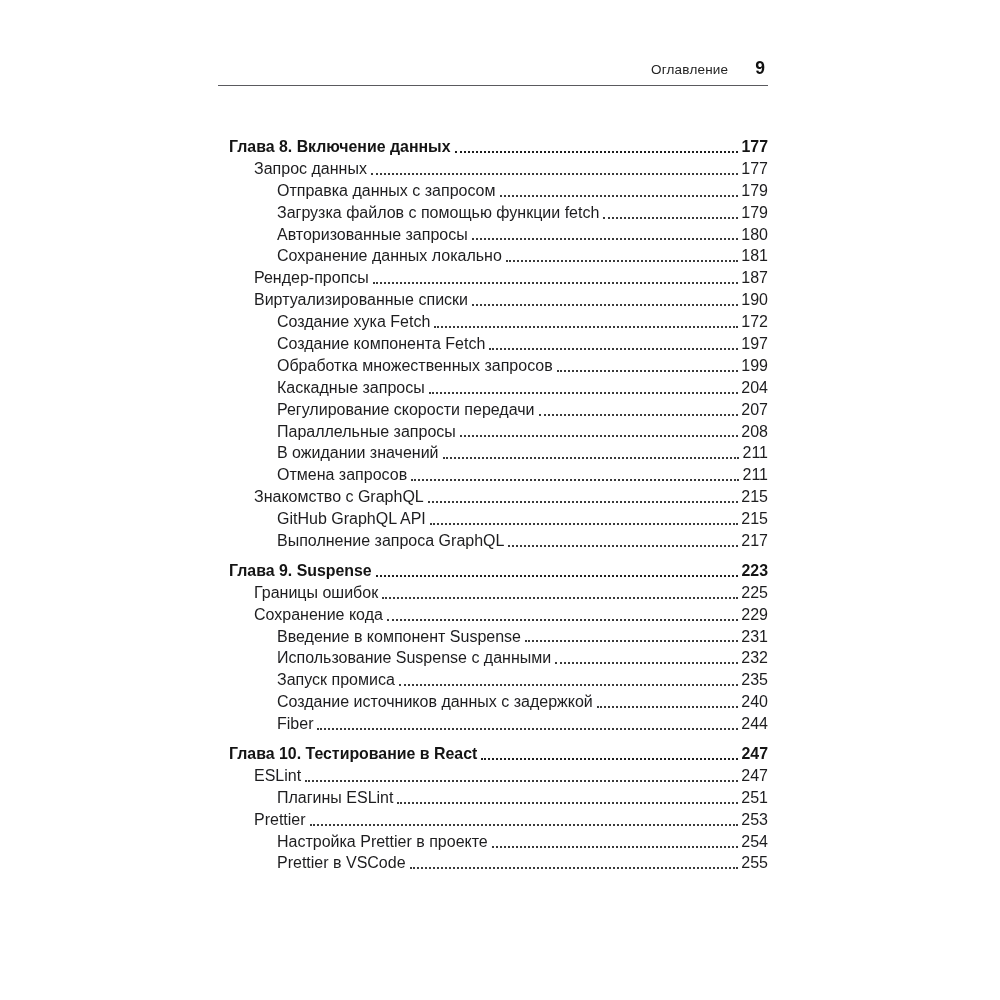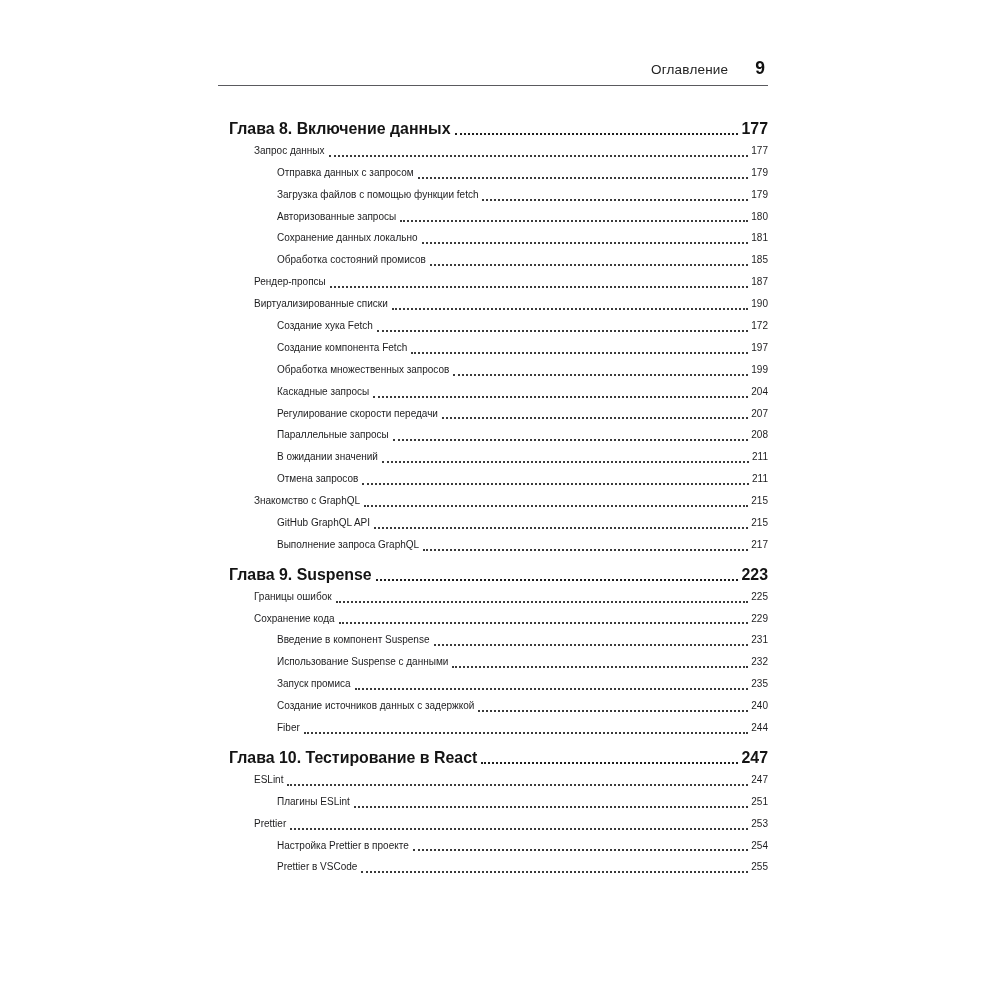--- a/index.html
+++ b/index.html
@@ -50,45 +50,46 @@
     position: absolute;
     left: 229px;
     top: 118px;
     width: 539px;
   }
   .row {
     display: flex;
     align-items: baseline;
     height: 21.9px;
     line-height: 21.9px;
-    font-size: 10px;
+    font-size: 16px;
     white-space: nowrap;
   }
   .row .title { flex: 0 0 auto; }
   .row .leader {
     flex: 1 1 auto;
     min-width: 14px;
     align-self: flex-end;
     margin: 0 3px 5px 4px;
     border-bottom: 2px dotted #3a3a3a;
     height: 0;
   }
   .row .pagenum { flex: 0 0 auto; }
   .row.chapter {
     font-weight: bold;
     font-size: 15.9px;
     color: #141414;
+    margin-top: 18px;
   }
   .row.chapter .leader {
     border-bottom: 2.4px dotted #1e1e1e;
     margin-bottom: 5px;
   }
   .row.section-gap { margin-top: 8px; }
   .row.level-1 { padding-left: 25px; }
-  .row.level-2 { padding-left: 48px; }
+  .row.level-2 { padding-left: 48px; align-items: flex-end; }
 </style>
 </head>
 <body>
 
 <div class="page">
 
   <header class="page-header">
     <div class="header-line">
       <span class="header-title">Оглавление</span>
       <span class="header-page">9</span>
@@ -120,25 +121,20 @@
       <div class="row level-2">
     <span class="title">Авторизованные запросы</span>
     <span class="leader"></span>
     <span class="pagenum">180</span>
   </div>
       <div class="row level-2">
     <span class="title">Сохранение данных локально</span>
     <span class="leader"></span>
     <span class="pagenum">181</span>
   </div>
-      <div class="row level-2">
-    <span class="title">Обработка состояний промисов</span>
-    <span class="leader"></span>
-    <span class="pagenum">185</span>
-  </div>
       <div class="row level-1">
     <span class="title">Рендер-пропсы</span>
     <span class="leader"></span>
     <span class="pagenum">187</span>
   </div>
       <div class="row level-1">
     <span class="title">Виртуализированные списки</span>
     <span class="leader"></span>
     <span class="pagenum">190</span>
   </div>

